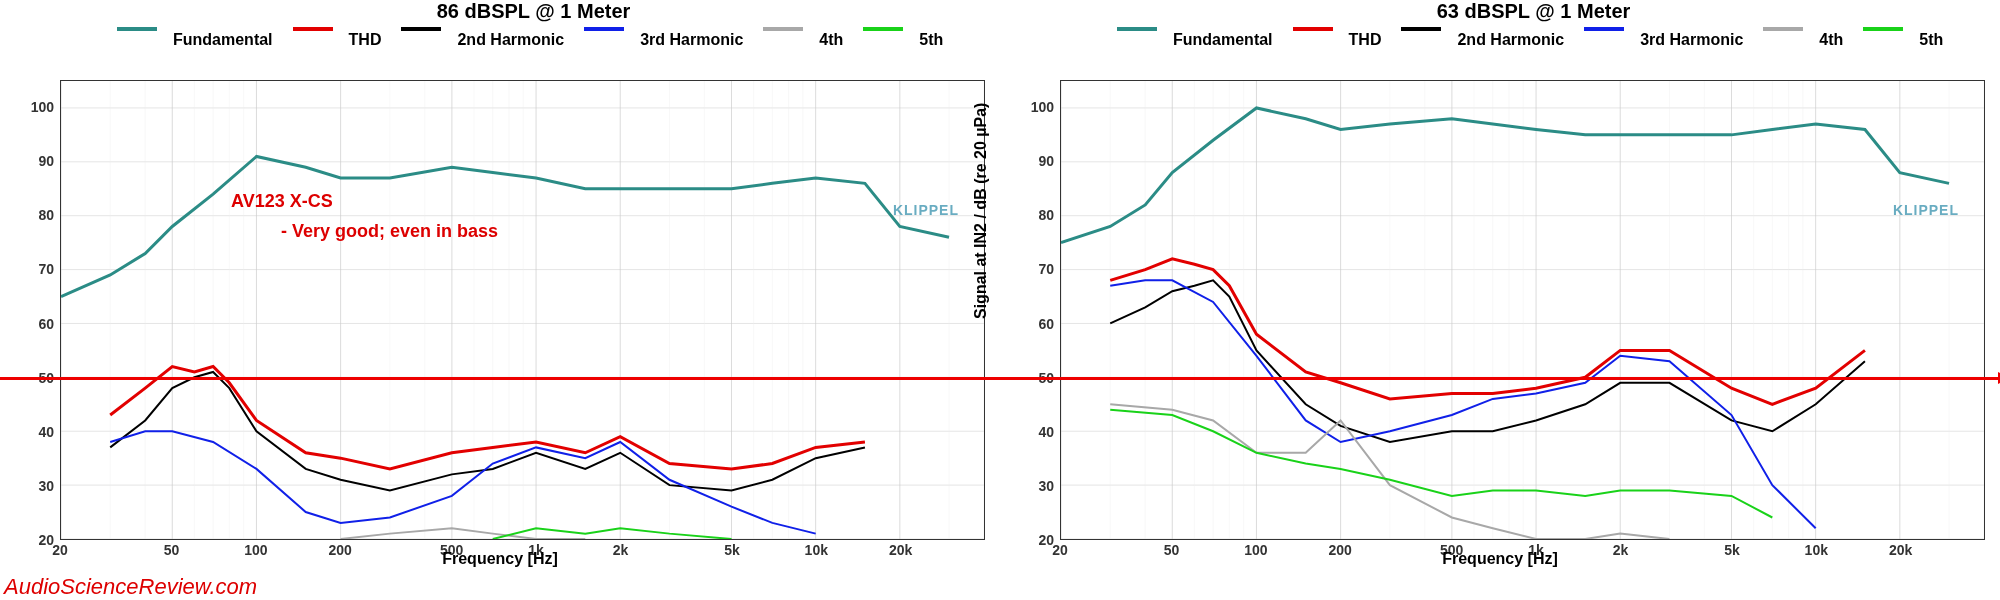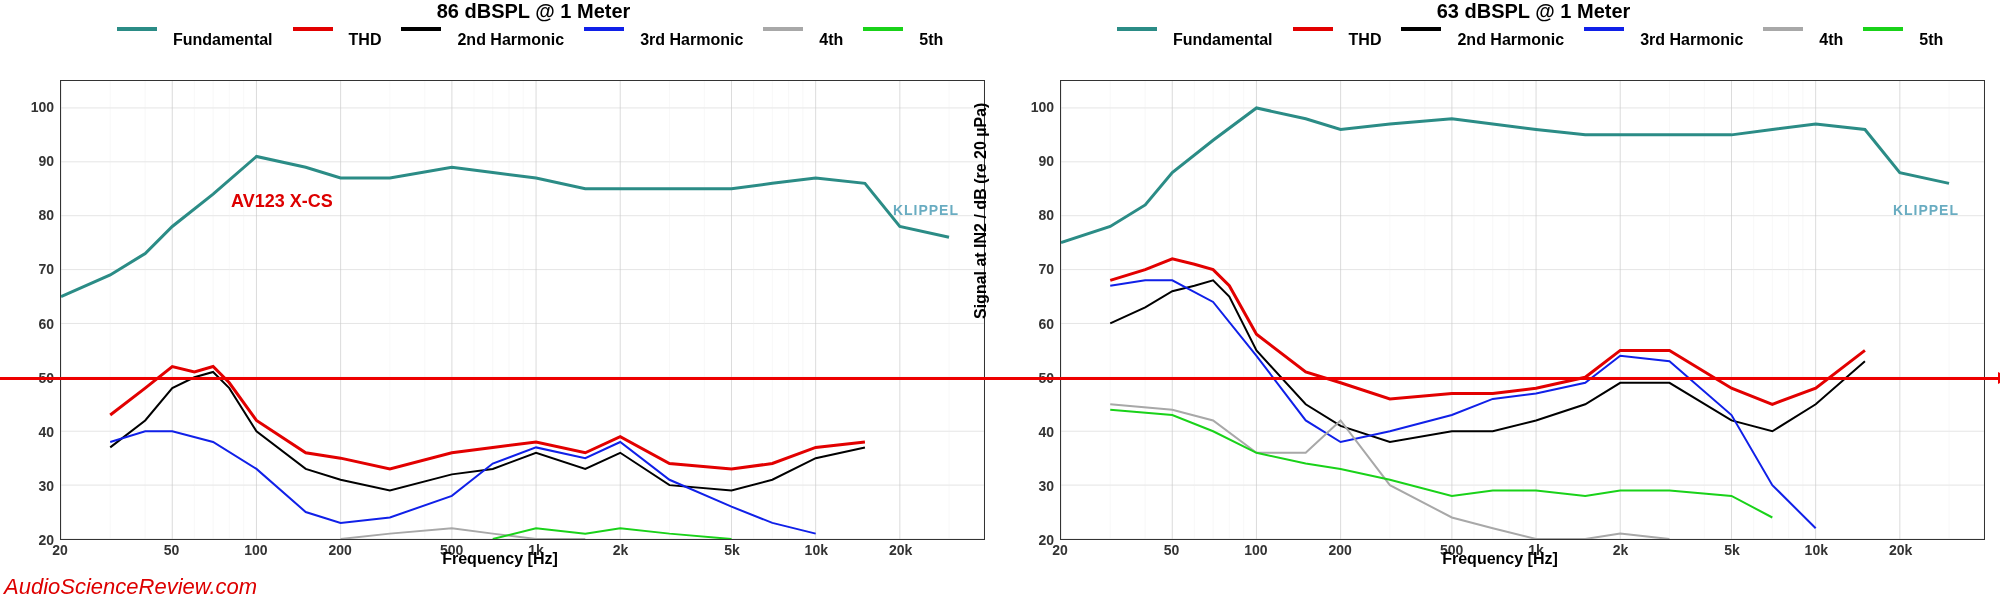--- a/index.html
+++ b/index.html
@@ -194,20 +194,21 @@
           <line x1="900" x2="900" y1="0" y2="460" stroke="#eee" stroke-width="0.4"></line>
           <path d="M0.0 216.5 L48.0 194.8 L82.1 173.2 L108.5 146.1 L148.3 113.6 L190.6 75.8 L238.6 86.6 L272.6 97.4 L320.7 97.4 L381.1 86.6 L421.0 92.0 L463.2 97.4 L511.2 108.2 L545.3 108.2 L593.3 108.2 L653.8 108.2 L693.6 102.8 L735.9 97.4 L783.9 102.8 L817.9 146.1 L865.9 156.9 " fill="none" stroke="#2b8c86" stroke-width="3" vector-effect="non-scaling-stroke"></path>
           <path d="M48.0 335.5 L82.1 308.5 L108.5 286.8 L130.1 292.2 L148.3 286.8 L164.1 303.1 L190.6 340.9 L238.6 373.4 L272.6 378.8 L320.7 389.6 L381.1 373.4 L421.0 368.0 L463.2 362.6 L511.2 373.4 L545.3 357.2 L593.3 384.2 L653.8 389.6 L693.6 384.2 L735.9 368.0 L783.9 362.6 " fill="none" stroke="#e20000" stroke-width="3" vector-effect="non-scaling-stroke"></path>
           <path d="M48.0 368.0 L82.1 340.9 L108.5 308.5 L130.1 297.6 L148.3 292.2 L164.1 308.5 L190.6 351.8 L238.6 389.6 L272.6 400.5 L320.7 411.3 L381.1 395.1 L421.0 389.6 L463.2 373.4 L511.2 389.6 L545.3 373.4 L593.3 405.9 L653.8 411.3 L693.6 400.5 L735.9 378.8 L783.9 368.0 " fill="none" stroke="#000000" stroke-width="2" vector-effect="non-scaling-stroke"></path>
           <path d="M48.0 362.6 L82.1 351.8 L108.5 351.8 L148.3 362.6 L190.6 389.6 L238.6 432.9 L272.6 443.8 L320.7 438.4 L381.1 416.7 L421.0 384.2 L463.2 368.0 L511.2 378.8 L545.3 362.6 L593.3 400.5 L653.8 427.5 L693.6 443.8 L735.9 454.6 " fill="none" stroke="#1020e8" stroke-width="2" vector-effect="non-scaling-stroke"></path>
           <path d="M272.6 460.0 L320.7 454.6 L381.1 449.2 L421.0 454.6 L463.2 460.0 L511.2 460.0 " fill="none" stroke="#a8a8a8" stroke-width="2" vector-effect="non-scaling-stroke"></path>
           <path d="M421.0 460.0 L463.2 449.2 L511.2 454.6 L545.3 449.2 L593.3 454.6 L653.8 460.0 " fill="none" stroke="#19d219" stroke-width="2" vector-effect="non-scaling-stroke"></path>
         </svg>
       <div class="klippel">KLIPPEL</div>
       <div class="annot" style="top:110px;left:170px;">AV123 X-CS</div>
+      <div class="annot" style="top:140px;left:220px;">- Very good; even in bass</div>
     </div>
     <div class="x-ticks">
         <span style="left: 0%;">20</span>
         <span style="left: 12.055%;">50</span>
         <span style="left: 21.1743%;">100</span>
         <span style="left: 30.2936%;">200</span>
         <span style="left: 42.3486%;">500</span>
         <span style="left: 51.4679%;">1k</span>
         <span style="left: 60.5872%;">2k</span>
         <span style="left: 72.6422%;">5k</span>

